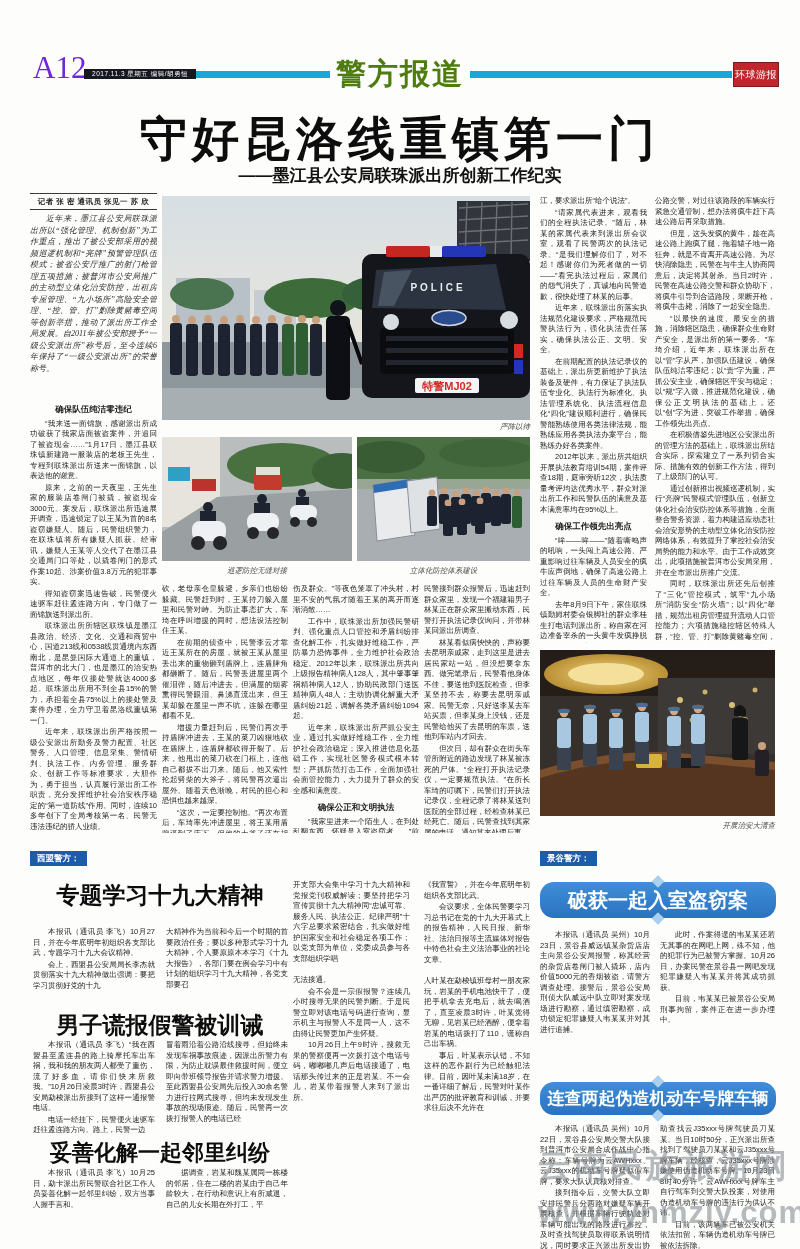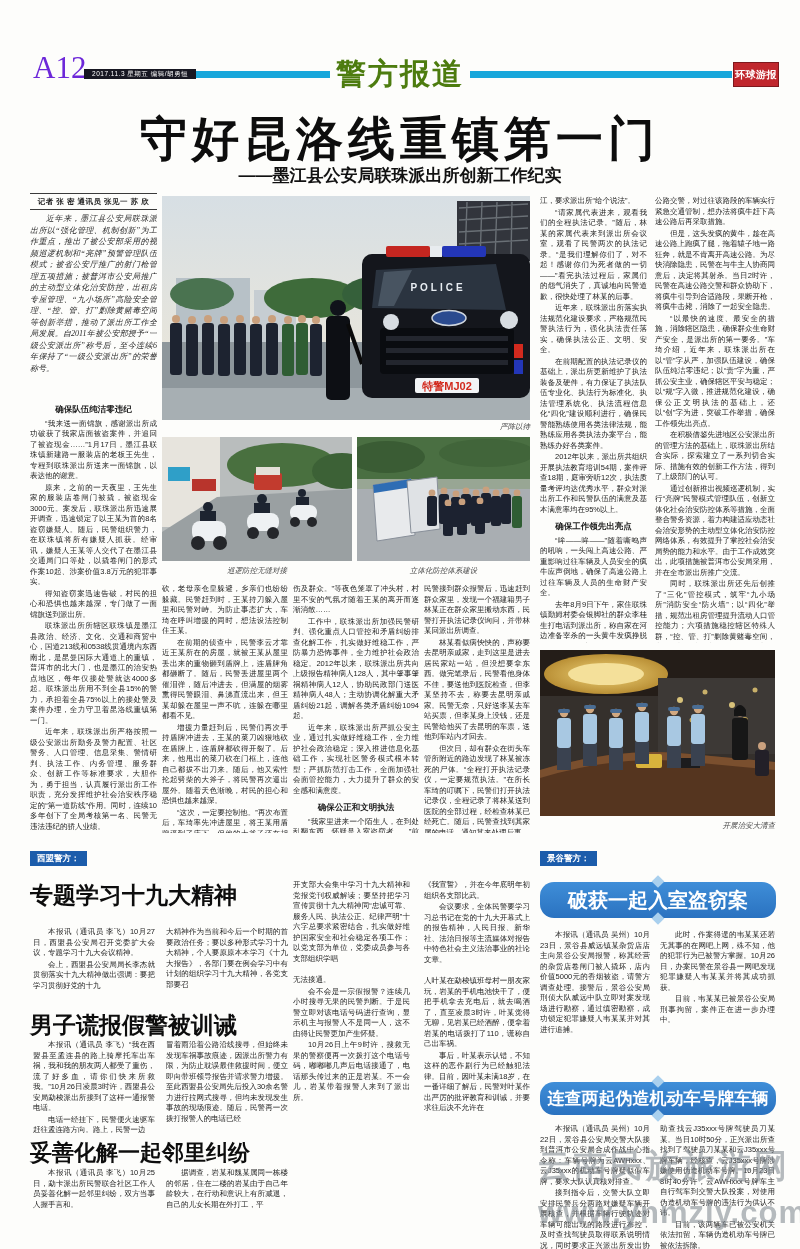--- a/index.html
+++ b/index.html
@@ -5,21 +5,21 @@
   html,body{margin:0;padding:0;background:#dcdcdc;}
   .page{position:relative;width:800px;height:1249px;background:#fdfdfb;overflow:hidden;
         font-family:"Liberation Sans","DejaVu Sans",sans-serif;color:#1c1c1c;}
   
   .pageno{position:absolute;left:33px;top:50px;font-family:"Liberation Serif",serif;font-size:31px;font-weight:400;color:#6d28d9;}
   .datebar{position:absolute;left:84px;top:69px;width:112px;height:10px;background:#171722;color:#fff;
            font-size:6.5px;line-height:10px;text-align:center;letter-spacing:.5px;}
   .cyanbar{position:absolute;top:71px;height:7px;background:#18a7db;}
   .sec-title{position:absolute;left:330px;top:54px;width:140px;text-align:center;font-size:30px;font-weight:bold;color:#4d7c0f;letter-spacing:2px;}
   .masthead{position:absolute;left:733px;top:62px;width:44px;height:23px;background:#c0272d;border:1px solid #7e181d;
-            color:#fff;font-size:10px;font-weight:bold;line-height:23px;text-align:center;letter-spacing:.5px;}
+            color:#fff;font-size:10px;font-weight:normal;line-height:23px;text-align:center;letter-spacing:.5px;}
   
   .headline{position:absolute;left:40px;top:108px;width:720px;text-align:center;font-size:47px;font-weight:bold;
             color:#0d0d0d;letter-spacing:5px;}
   .subline{position:absolute;left:40px;top:164px;width:720px;text-align:center;font-size:17px;font-weight:bold;color:#111;}
   
   .col{position:absolute;overflow:hidden;font-size:7.5px;line-height:10.5px;text-align:justify;}
   .para{text-indent:2em;margin:0 0 1px 0;}
   .para.cont{text-indent:0;}
   .subhd{font-weight:bold;text-align:center;font-size:8.5px;margin:6px 0 4px 0;}
   .gapblk{width:100%;}
@@ -29,21 +29,21 @@
          font-family:"Liberation Serif",serif;font-style:italic;font-size:8px;line-height:11.5px;color:#2a2a2a;text-align:justify;text-indent:2em;}
   
   .photo{position:absolute;overflow:hidden;background:#888;}
   .photo svg{display:block;width:100%;height:100%;}
   .caption{position:absolute;font-family:"Liberation Serif",serif;font-style:italic;font-size:7.5px;color:#4a4a4a;}
   
   .secbar{position:absolute;top:851px;height:15px;}
   .secbar .lbl{position:absolute;left:0;top:0;height:15px;padding:0 7px;background:#1b5cab;color:#fff;
                font-size:8.5px;font-weight:bold;line-height:15px;}
   .secbar .trail{position:absolute;left:0;top:0;right:0;height:15px;background:linear-gradient(90deg,#8fc0e6 0%,#cfe6f6 40%,#f0f7fc 100%);z-index:-1;}
-  .btitle{position:absolute;text-align:left;font-weight:bold;color:#0d0d0d;}
+  .btitle{position:absolute;text-align:center;font-weight:bold;color:#0d0d0d;}
   .bluebox{position:absolute;left:540px;width:236px;background:linear-gradient(180deg,#3f8ed8,#2a72c0);border-radius:14px;
            color:#fff;font-weight:bold;text-align:center;}
   .bluebox:before,.bluebox:after{content:"";position:absolute;left:50%;width:9px;height:9px;background:#a9d0ee;transform:translateX(-50%) rotate(45deg);}
   .bluebox:before{top:-5px;} .bluebox:after{bottom:-5px;}
   
   .wm{position:absolute;left:538px;top:1142px;width:400px;font-weight:bold;color:#7b848c;opacity:.55;
       font-size:33px;line-height:47px;letter-spacing:3px;white-space:nowrap;z-index:9;}
   .wm .w2{font-size:31px;letter-spacing:1px;}
 </style>
 </head>
@@ -60,21 +60,21 @@
 
   <div class="headline">守好昆洛线重镇第一门</div>
   <div class="subline">——墨江县公安局联珠派出所创新工作纪实</div>
 
   <div class="byline">记者 张 密 通讯员 张见一 苏 欣</div>
   <div class="intro">近年来，墨江县公安局联珠派出所以“强化管理、机制创新”为工作重点，推出了被公安部采用的视频巡逻机制和“亮牌”预警管理队伍模式；被省公安厅推广的射门枪管理五项措施；被普洱市公安局推广的主动型立体化治安防控，出租房专屋管理、“九小场所”高险安全管理、“控、管、打”剿除黄赌毒空间等创新举措，推动了派出所工作全局发展。自2011年被公安部授予“一级公安派出所”称号后，至今连续6年保持了“一级公安派出所”的荣誉称号。</div>
   <div class="col" style="left:30px;top:398px;width:127px;height:435px;">
       <div class="subhd">确保队伍纯洁零违纪</div>
       <div class="para">“我来送一面锦旗，感谢派出所成功破获了我家店面被盗案件，并追回了被盗现金……”1月17日，墨江县联珠镇新建路一服装店的老板王先生，专程到联珠派出所送来一面锦旗，以表达他的谢意。</div>
       <div class="para">原来，之前的一天夜里，王先生家的服装店卷闸门被撬，被盗现金3000元。案发后，联珠派出所迅速展开调查，迅速锁定了以王某为首的8名盗窃嫌疑人。随后，民警组织警力，在联珠镇将所有嫌疑人抓获。经审讯，嫌疑人王某等人交代了在墨江县交通局门口等处，以撬卷闸门的形式作案10起、涉案价值3.8万元的犯罪事实。</div>
-      <div class="para">得知盗窃案迅速告破，村民的担心和恐惧也越来越深，专门做了一面锦旗送到派出所。</div>
+      <div class="para">得知盗窃案迅速告破，民警便火速驱车赶往孟连路方向，专门做了一面锦旗送到派出所。</div>
       <div class="para">联珠派出所所辖区联珠镇是墨江县政治、经济、文化、交通和商贸中心，国道213线和0538线贯通境内东西南北，是昆曼国际大通道上的重镇，普洱市的北大门，也是墨江的治安热点地区，每年仅接处警就达4000多起。联珠派出所用不到全县15%的警力，承担着全县75%以上的接处警及案件办理，全力守卫着昆洛线重镇第一门。</div>
       <div class="para">近年来，联珠派出所严格按照一级公安派出所勤务及警力配置、社区警务、人口管理、信息采集、警情研判、执法工作、内务管理、服务群众、创新工作等标准要求，大胆作为，勇于担当，认真履行派出所工作职责，充分发挥维护社会治安秩序稳定的“第一道防线”作用。同时，连续10多年创下了全局考核第一名、民警无违法违纪的骄人业绩。</div>
     </div>
 
   <div class="photo" style="left:162px;top:196px;width:368px;height:224px;">
     <svg viewBox="0 0 368 224" preserveAspectRatio="none">
       <defs>
         <linearGradient id="sky" x1="0" y1="0" x2="0" y2="1">
           <stop offset="0" stop-color="#d7dfe4"></stop>
             <stop offset="1" stop-color="#efe8d8"></stop>
@@ -290,21 +290,21 @@
     <div class="trail"></div>
     <span class="lbl">西盟警方：</span>
   </div>
   <div class="secbar" style="left:540px;width:236px;">
     <div class="trail"></div>
     <span class="lbl">景谷警方：</span>
   </div>
 
   <div class="btitle" style="left:30px;top:880px;width:260px;font-size:23px;">专题学习十九大精神</div>
   <div class="col" style="left:33px;top:927px;width:122px;height:80px;">
-      <div class="para">本报讯（通讯员 李飞）10月27日，西盟县公安局召开党委扩大会议，专题学习十九大会议精神。</div>
+      <div class="para">本报讯（通讯员 李飞）10月27日，并在今年底明年初组织各支部比武，专题学习十九大会议精神。</div>
       <div class="para">会上，西盟县公安局局长李杰就贯彻落实十九大精神做出强调：要把学习贯彻好党的十九</div>
     </div>
   <div class="col" style="left:166px;top:927px;width:122px;height:80px;">
       <div class="para cont">大精神作为当前和今后一个时期的首要政治任务；要以多种形式学习十九大精神，个人要原原本本学习《十九大报告》，各部门要在例会学习中有计划的组织学习十九大精神，各党支部要召</div>
     </div>
 
   <div class="btitle" style="left:30px;top:1010px;width:260px;font-size:23px;">男子谎报假警被训诫</div>
   <div class="col" style="left:33px;top:1040px;width:122px;height:96px;">
       <div class="para">本报讯（通讯员 李飞）“我在西盟县至孟连县的路上骑摩托车出车祸，我和我的朋友两人都受了重伤，流了好多血，请你们快来所救我。”10月26日凌晨3时许，西盟县公安局勐梭派出所接到了这样一通报警电话。</div>
       <div class="para">电话一经挂下，民警便火速驱车赶往孟连路方向。路上，民警一边</div>

